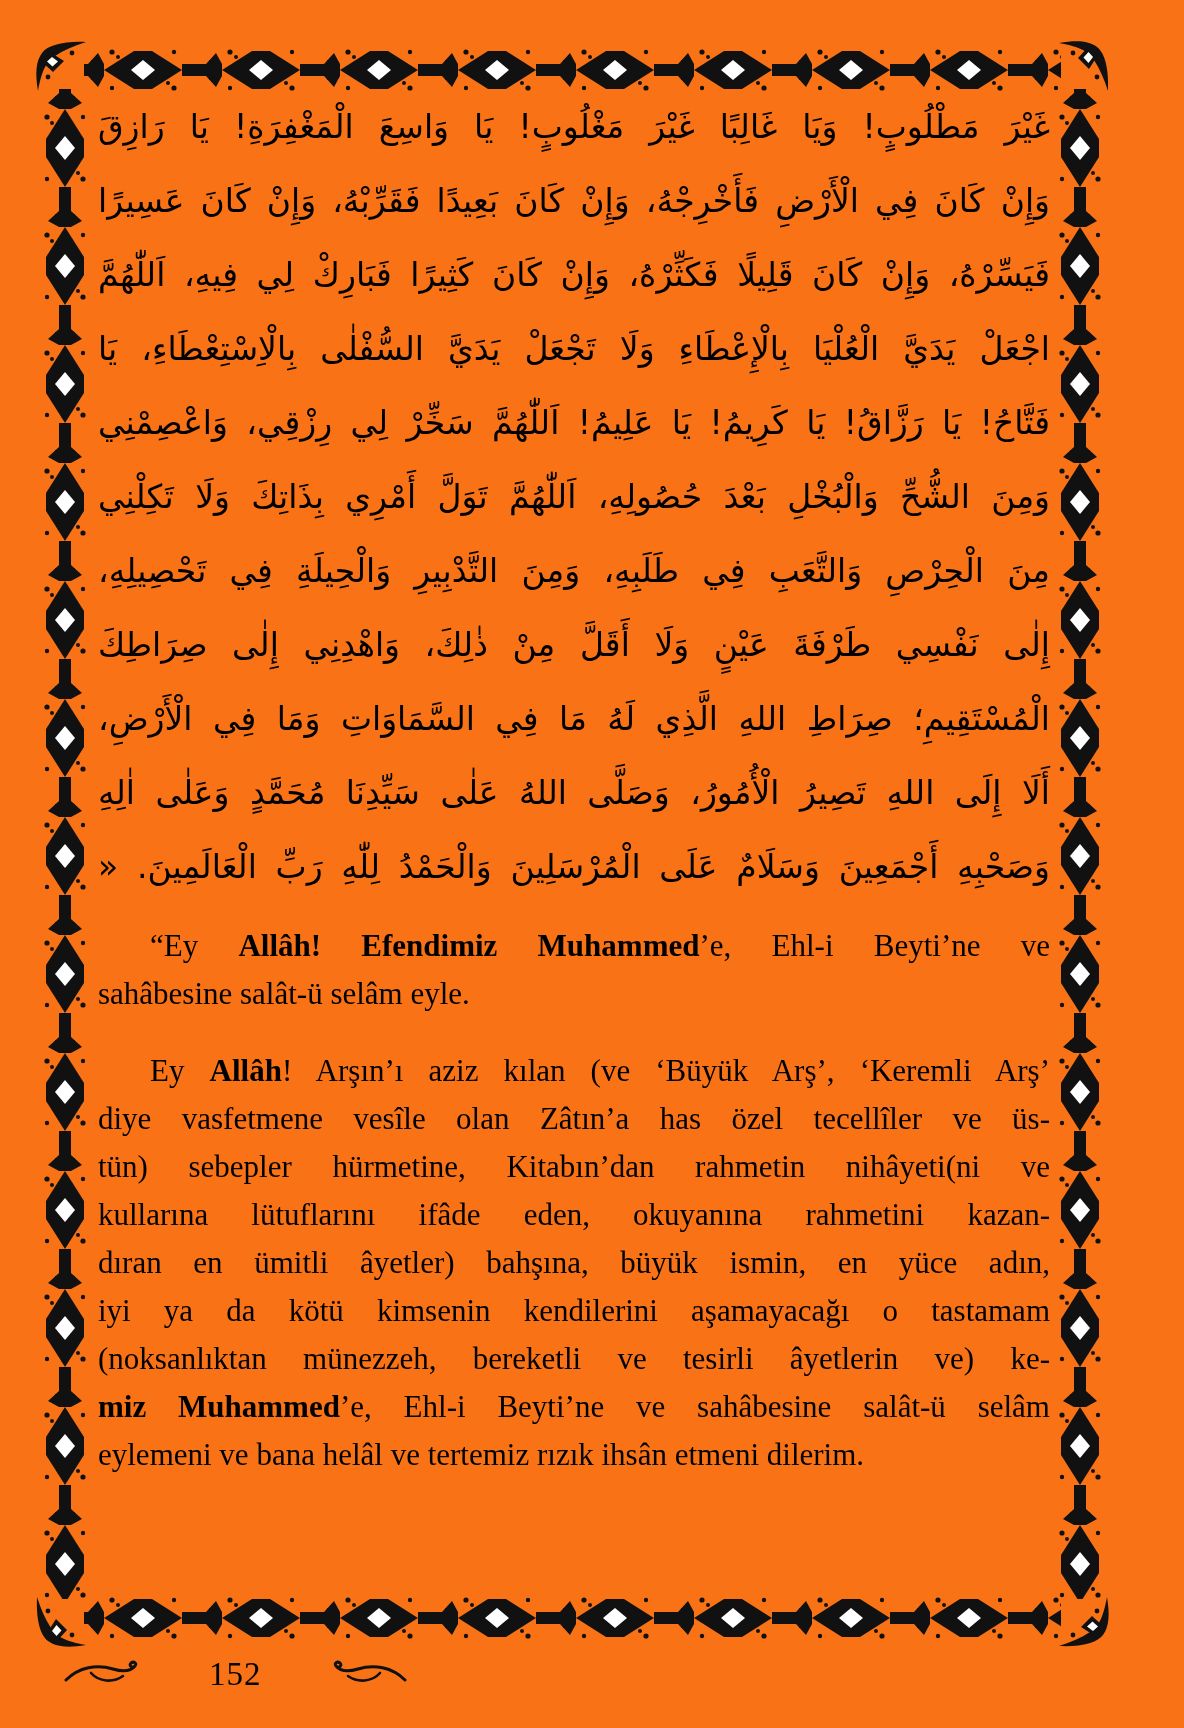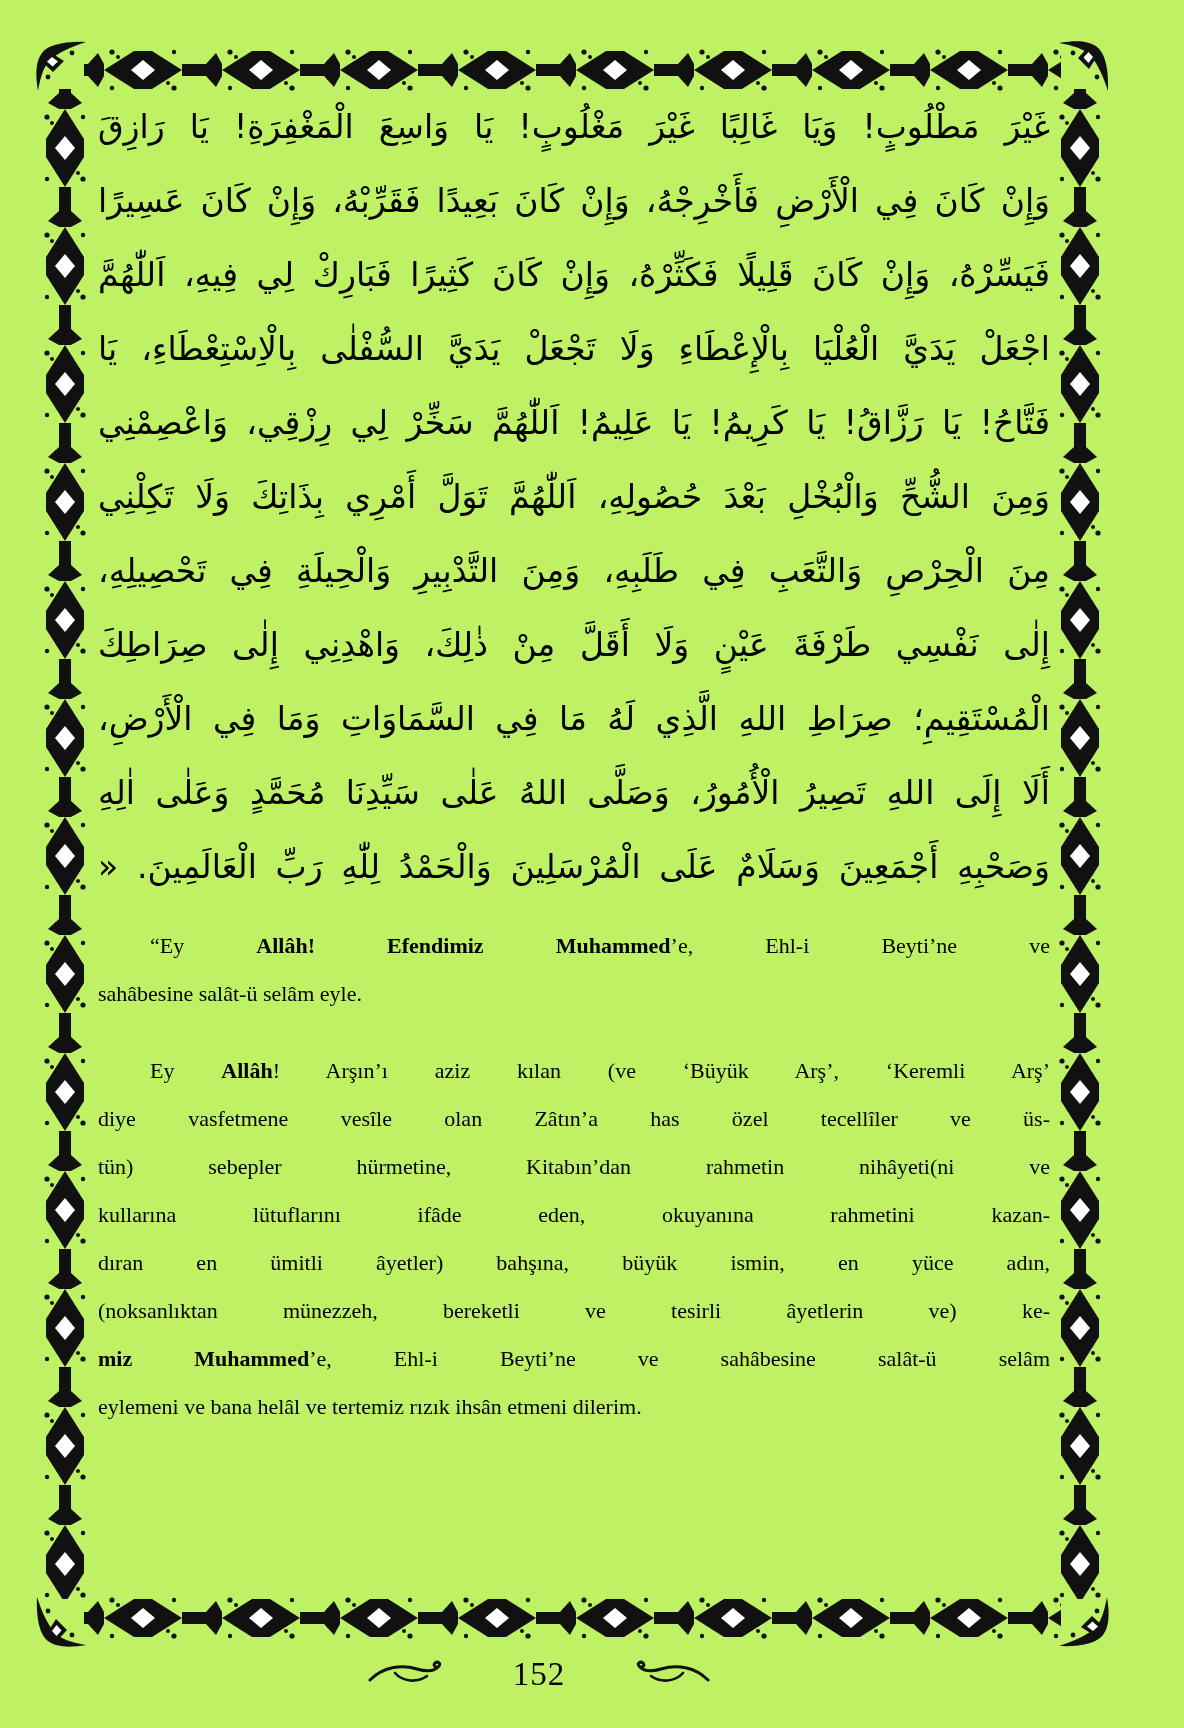--- a/index.html
+++ b/index.html
@@ -1,16 +1,16 @@
 <!DOCTYPE html>
 <html lang="tr"><head>
 <meta charset="utf-8">
 <style>
   html,body{margin:0;padding:0;background:#ffffff;}
-  .page{position:relative;width:1184px;height:1728px;background:#bef264;color:#000;
+  .page{position:relative;width:1184px;height:1728px;background:#f97316;color:#000;
         font-family:"Liberation Serif",serif;overflow:hidden;}
 
   
   .frame{position:absolute;left:40px;top:45px;width:1065px;height:1598px;}
   .edge{position:absolute;}
   .edge.top{left:44px;top:0;}
   .edge.bottom{left:44px;bottom:0;}
   .edge.left{left:0;top:44px;}
   .edge.right{right:0;top:44px;}
   .corner{position:absolute;width:56px;height:56px;}
@@ -19,28 +19,28 @@
   .corner.br{right:-6px;bottom:-6px;transform:rotate(180deg);}
   .corner.bl{left:-6px;bottom:-6px;transform:rotate(270deg);}
 
   
   .content{position:absolute;left:98px;top:90px;width:952px;}
   .ar-line{height:74px;line-height:74px;font-size:33px;
            font-family:"DejaVu Sans",sans-serif;direction:rtl;
            text-align:justify;text-align-last:justify;white-space:normal;}
   .tr-block{margin-top:18px;}
   .tr-para + .tr-para{margin-top:29px;}
-  .tr-line{font-size:22px;line-height:48px;text-align:justify;text-align-last:justify;}
+  .tr-line{font-size:31px;line-height:48px;text-align:justify;text-align-last:justify;}
   .tr-line.last{text-align-last:left;}
   .tr-line.indent{text-indent:52px;}
   .bold{font-weight:bold;}
 
   
   .footer{position:absolute;left:98px;top:1656px;width:952px;display:flex;
-          align-items:center;justify-content:center;gap:58px;transform:translateX(-35px);}
+          align-items:center;justify-content:flex-start;gap:58px;transform:translateX(-35px);}
   .page-number{font-size:33px;letter-spacing:1px;}
   .mirror{transform:scaleX(-1);}
 </style>
 </head>
 <body>
 
 <div class="page">
 
   <svg width="0" height="0" style="position:absolute" aria-hidden="true">
     <defs>
@@ -139,20 +139,21 @@
         <div class="tr-para">
           <div class="tr-line indent"><span class="reg">“Ey </span><span class="bold">Allâh! Efendimiz Muhammed</span><span class="reg">’e, Ehl-i Beyti’ne ve</span></div>
           <div class="tr-line last"><span class="reg">sahâbesine salât-ü selâm eyle.</span></div>
         </div>
         <div class="tr-para">
           <div class="tr-line indent"><span class="reg">Ey </span><span class="bold">Allâh</span><span class="reg">! Arşın’ı aziz kılan (ve ‘Büyük Arş’, ‘Keremli Arş’</span></div>
           <div class="tr-line"><span class="reg">diye vasfetmene vesîle olan Zâtın’a has özel tecellîler ve üs-</span></div>
           <div class="tr-line"><span class="reg">tün) sebepler hürmetine, Kitabın’dan rahmetin nihâyeti(ni ve</span></div>
           <div class="tr-line"><span class="reg">kullarına lütuflarını ifâde eden, okuyanına rahmetini kazan-</span></div>
           <div class="tr-line"><span class="reg">dıran en ümitli âyetler) bahşına, büyük ismin, en yüce adın,</span></div>
+          <div class="tr-line"><span class="reg">iyi ya da kötü kimsenin kendilerini aşamayacağı o tastamam</span></div>
           <div class="tr-line"><span class="reg">(noksanlıktan münezzeh, bereketli ve tesirli âyetlerin ve) ke-</span></div>
           <div class="tr-line"><span class="bold">miz Muhammed</span><span class="reg">’e, Ehl-i Beyti’ne ve sahâbesine salât-ü selâm</span></div>
           <div class="tr-line last"><span class="reg">eylemeni ve bana helâl ve tertemiz rızık ihsân etmeni dilerim.</span></div>
         </div>
       </div>
   </div>
 
   <div class="footer">
     <svg width="88" height="30" viewBox="0 0 88 30">
       <path d="M3,20 C16,7 34,4 50,9 C60,12 68,11 72,6 C74,3 71,1 68,3 C66,5 68,8 71,7" fill="none" stroke="#111" stroke-width="3" stroke-linecap="round"></path>

